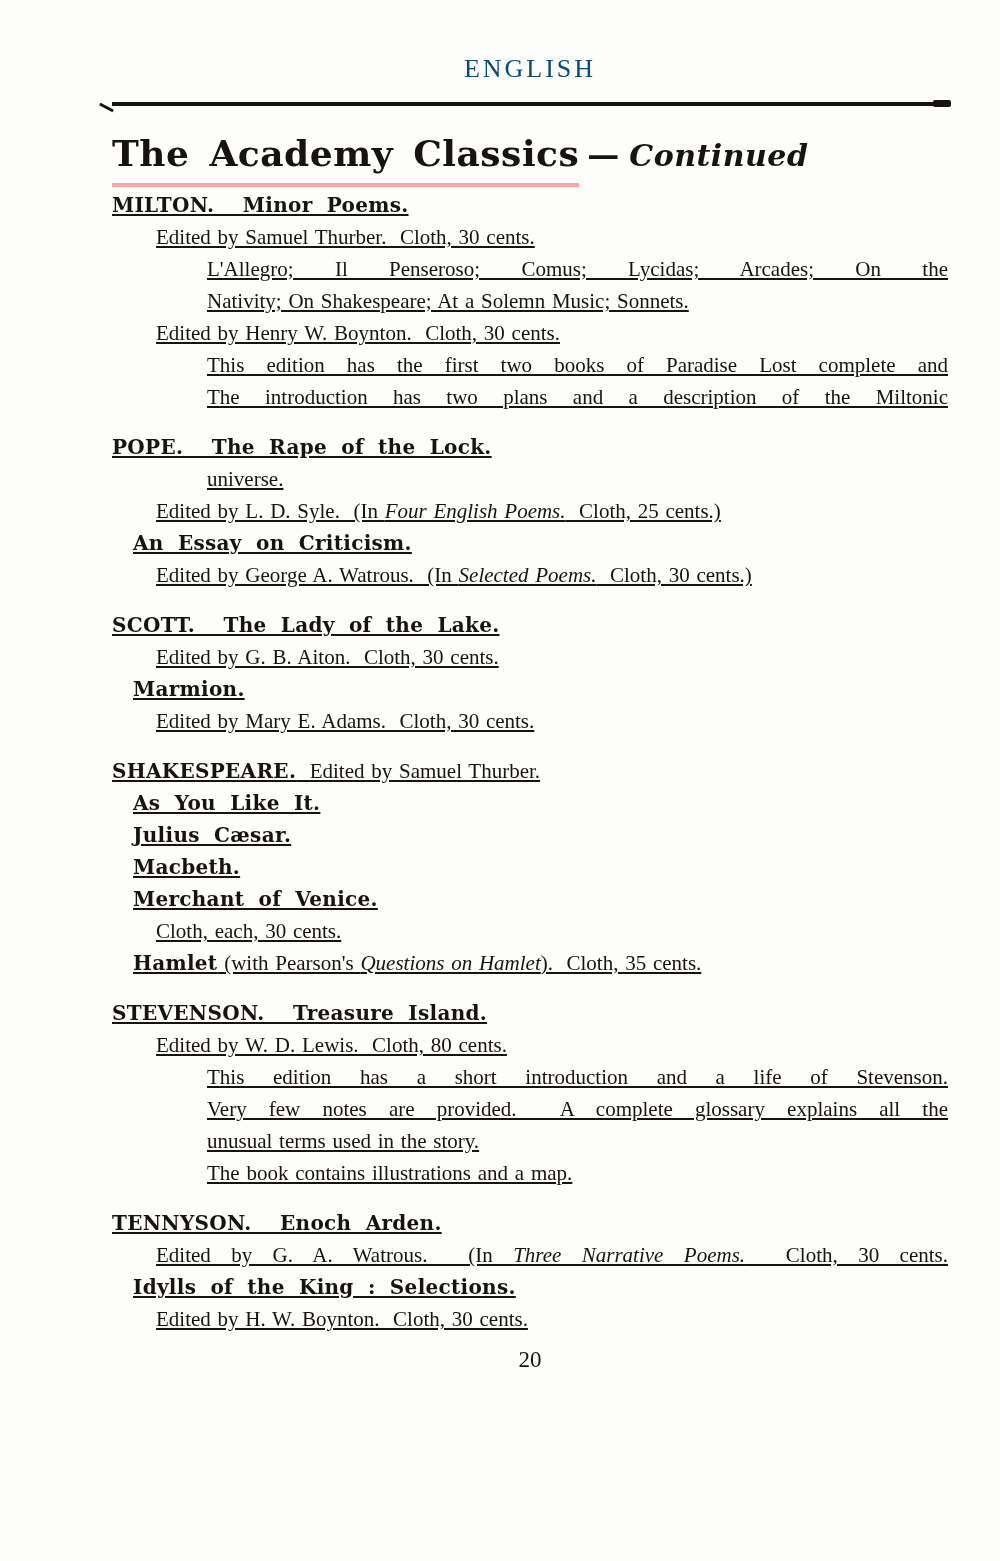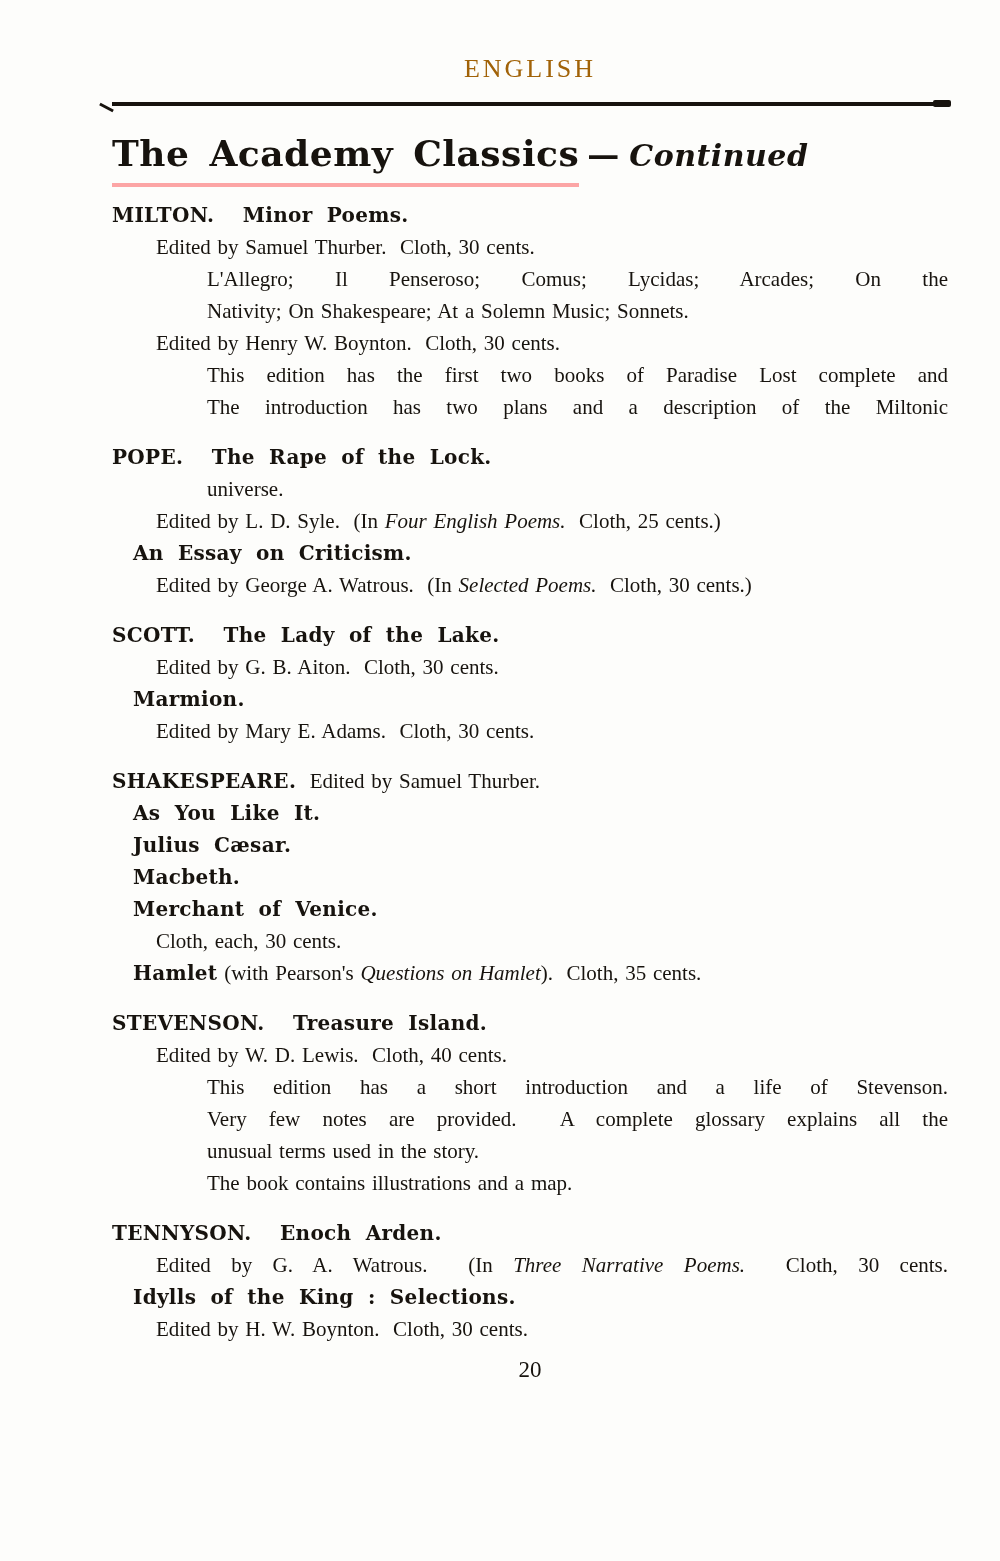--- a/index.html
+++ b/index.html
@@ -12,21 +12,21 @@
     color: #17130e;
     font-family: "Liberation Serif", serif;
     padding: 54px 52px 0 112px;
     overflow: hidden;
   }
   
   .running-head {
     text-align: center;
     font-size: 26px;
     letter-spacing: 3px;
-    color: #a16207;
+    color: #0c4a6e;
   }
   
   .header-rule {
     position: relative;
     margin-top: 18px;
     height: 4px;
     background: #17130e;
   }
   .header-rule::before {            
     content: "";
@@ -68,21 +68,21 @@
     font-size: 32px;
     margin: 0 10px 0 8px;
   }
   .title-cont {
     font-family: "DejaVu Serif", serif;
     font-style: italic;
     font-size: 30px;
     letter-spacing: 0.5px;
   }
   
-  .catalog { margin-top: 12px; }
+  .catalog { margin-top: 2px; text-decoration: underline; }
   .line {
     font-size: 21px;
     line-height: 32px;
     white-space: pre-wrap;
     word-spacing: 1.5px;
   }
   .ind-0 { margin-left: 0; }
   .ind-1 { margin-left: 21px; }
   .ind-2 { margin-left: 44px; }
   .ind-3 { margin-left: 95px; }
@@ -134,21 +134,21 @@
       <div class="line ind-1 head"><span class="b">Marmion.</span></div>
       <div class="line ind-2"><span>Edited by Mary E. Adams.  Cloth, 30 cents.</span></div>
       <div class="line ind-0 gap"><span class="b">SHAKESPEARE.</span><span>  Edited by Samuel Thurber.</span></div>
       <div class="line ind-1 head"><span class="b">As You Like It.</span></div>
       <div class="line ind-1 head"><span class="b">Julius Cæsar.</span></div>
       <div class="line ind-1 head"><span class="b">Macbeth.</span></div>
       <div class="line ind-1 head"><span class="b">Merchant of Venice.</span></div>
       <div class="line ind-2"><span>Cloth, each, 30 cents.</span></div>
       <div class="line ind-1"><span class="b">Hamlet</span><span> (with Pearson's </span><span class="i">Questions on Hamlet</span><span>).  Cloth, 35 cents.</span></div>
       <div class="line ind-0 head gap"><span class="b">STEVENSON.  Treasure Island.</span></div>
-      <div class="line ind-2"><span>Edited by W. D. Lewis.  Cloth, 40 cents.</span></div>
+      <div class="line ind-2"><span>Edited by W. D. Lewis.  Cloth, 80 cents.</span></div>
       <div class="line ind-3 just"><span>This edition has a short introduction and a life of Stevenson.</span></div>
       <div class="line ind-3 just"><span>Very few notes are provided.  A complete glossary explains all the</span></div>
       <div class="line ind-3"><span>unusual terms used in the story.</span></div>
       <div class="line ind-3"><span>The book contains illustrations and a map.</span></div>
       <div class="line ind-0 head gap"><span class="b">TENNYSON.  Enoch Arden.</span></div>
       <div class="line ind-2 just"><span>Edited by G. A. Watrous.  (In </span><span class="i">Three Narrative Poems.</span><span>  Cloth, 30 cents.</span></div>
       <div class="line ind-1 head"><span class="b">Idylls of the King : Selections.</span></div>
       <div class="line ind-2"><span>Edited by H. W. Boynton.  Cloth, 30 cents.</span></div>
     </main>
 

